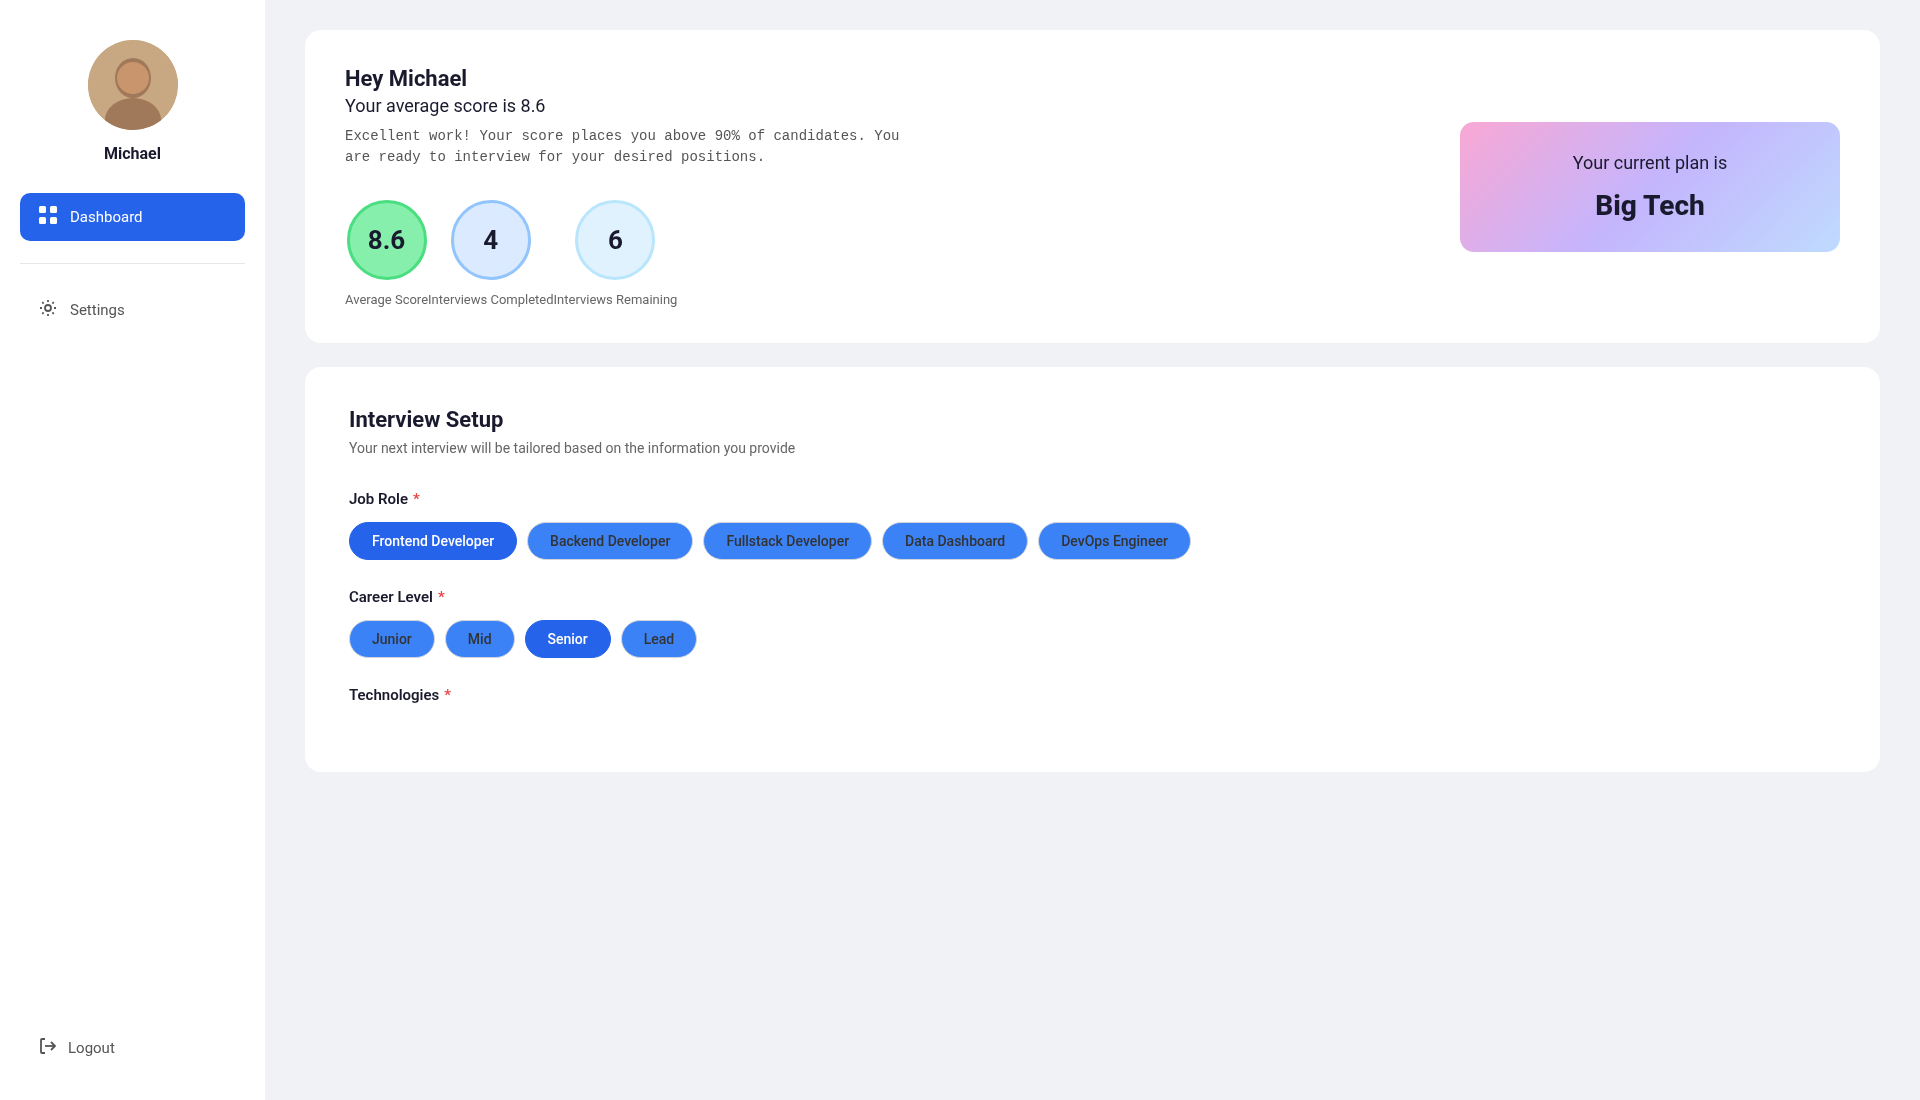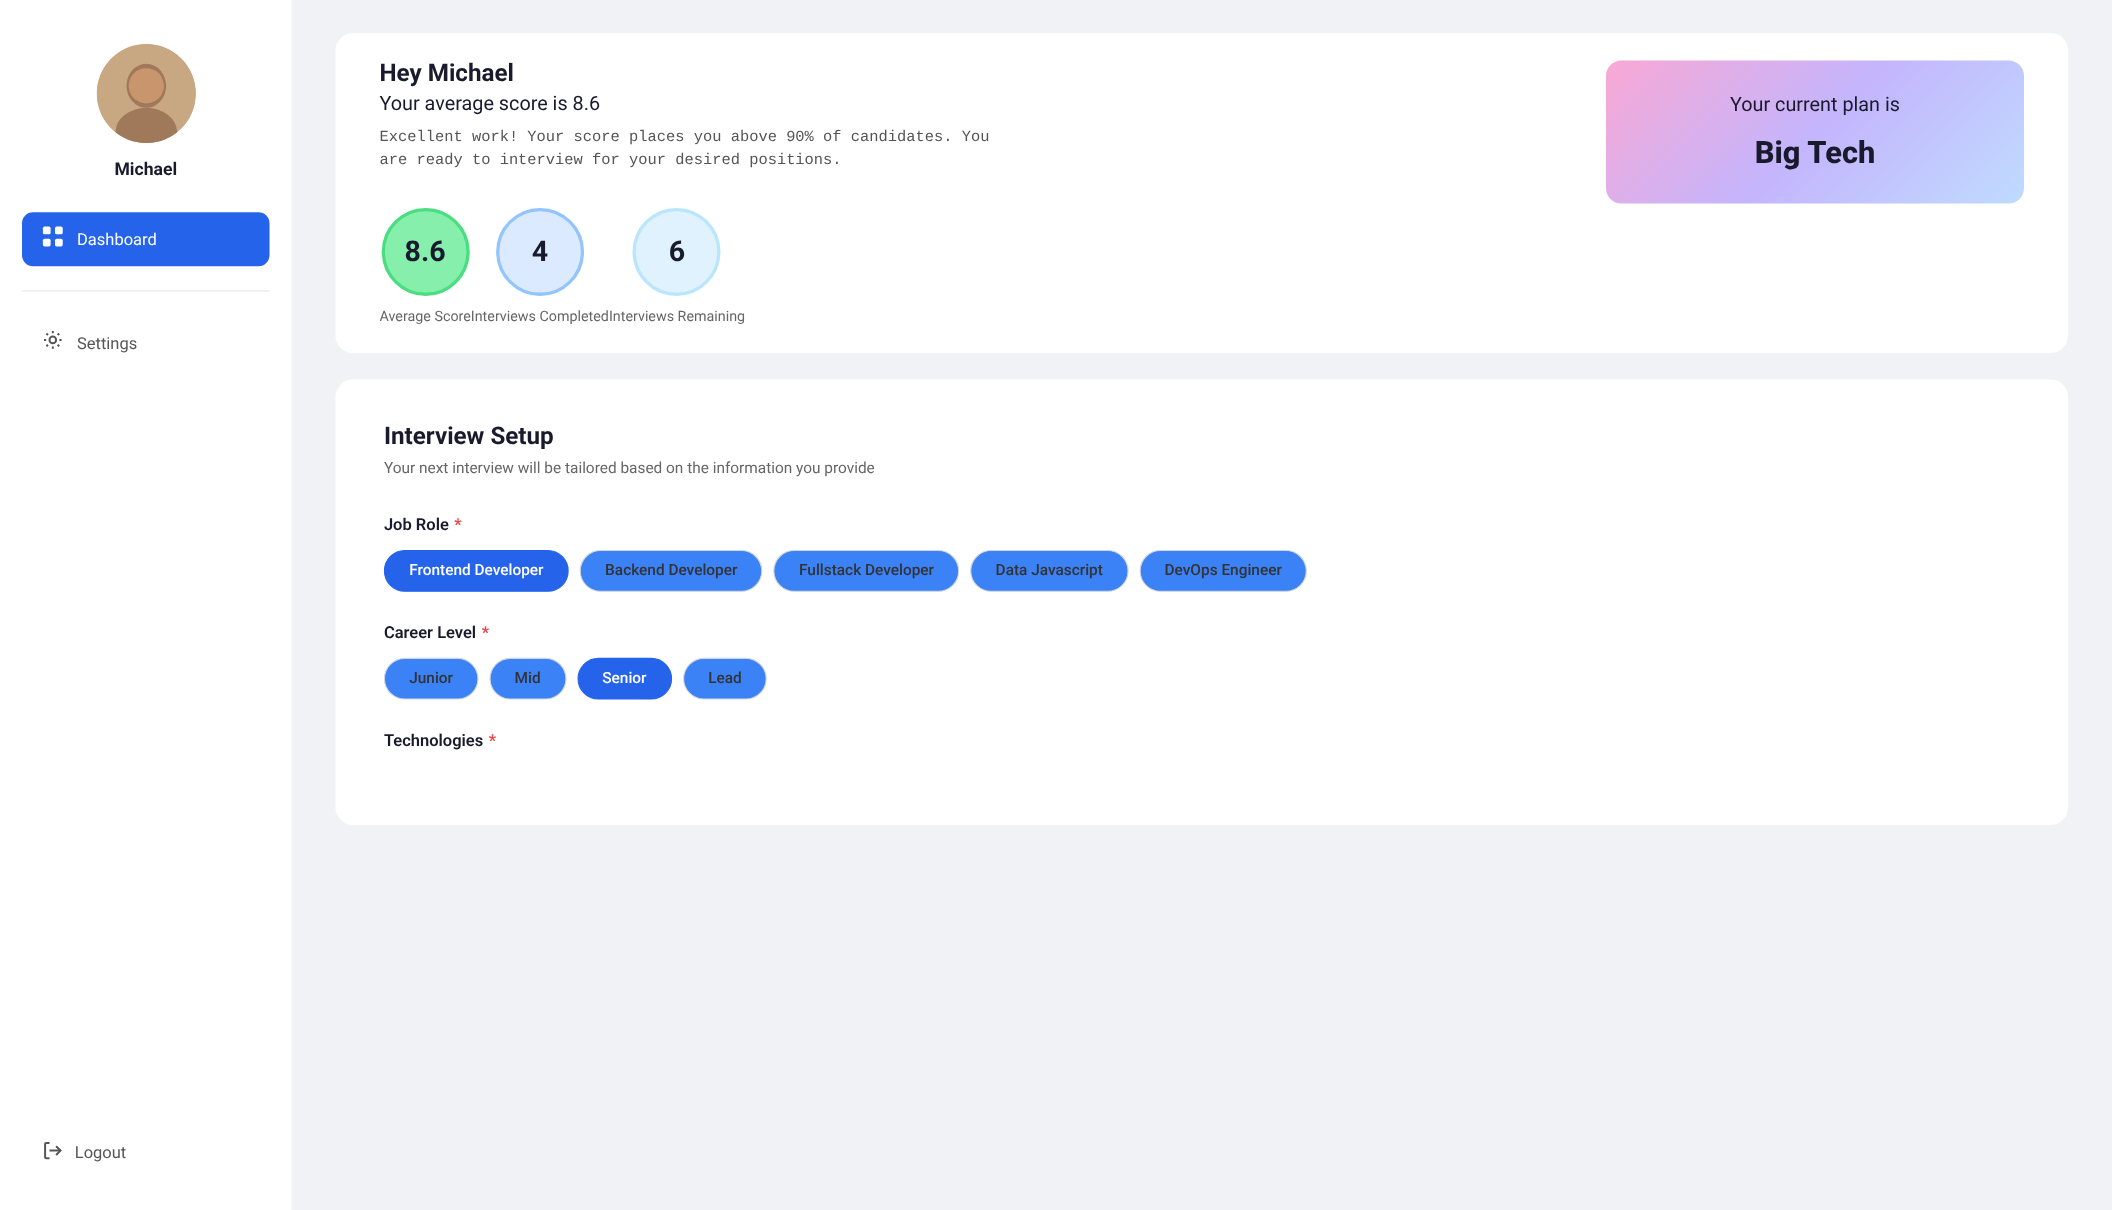--- a/index.html
+++ b/index.html
@@ -92,23 +92,23 @@
       overflow-y: auto;
       display: flex;
       flex-direction: column;
       gap: 24px;
     }
 
     
     .top-card {
       background: #fff;
       border-radius: 16px;
-      padding: 25px 40px;
-      display: flex;
-      align-items: flex-start;
+      padding: 36px 40px;
+      display: flex;
+      align-items: center;
       gap: 40px;
     }
     .top-card-left {
       flex: 1;
     }
     .greeting {
       font-size: 22px;
       font-weight: 700;
       color: #1a1a2e;
       margin-bottom: 4px;
@@ -352,21 +352,21 @@
 
     <div class="field-section">
       <div class="field-label">
         <span>Job Role</span>
         <span class="required">*</span>
       </div>
       <div class="chip-group">
         <div class="chip active">Frontend Developer</div>
         <div class="chip">Backend Developer</div>
         <div class="chip">Fullstack Developer</div>
-        <div class="chip">Data Javascript</div>
+        <div class="chip">Data Dashboard</div>
         <div class="chip">DevOps Engineer</div>
       </div>
     </div>
 
     <div class="field-section">
       <div class="field-label">
         <span>Career Level</span>
         <span class="required">*</span>
       </div>
       <div class="chip-group">

